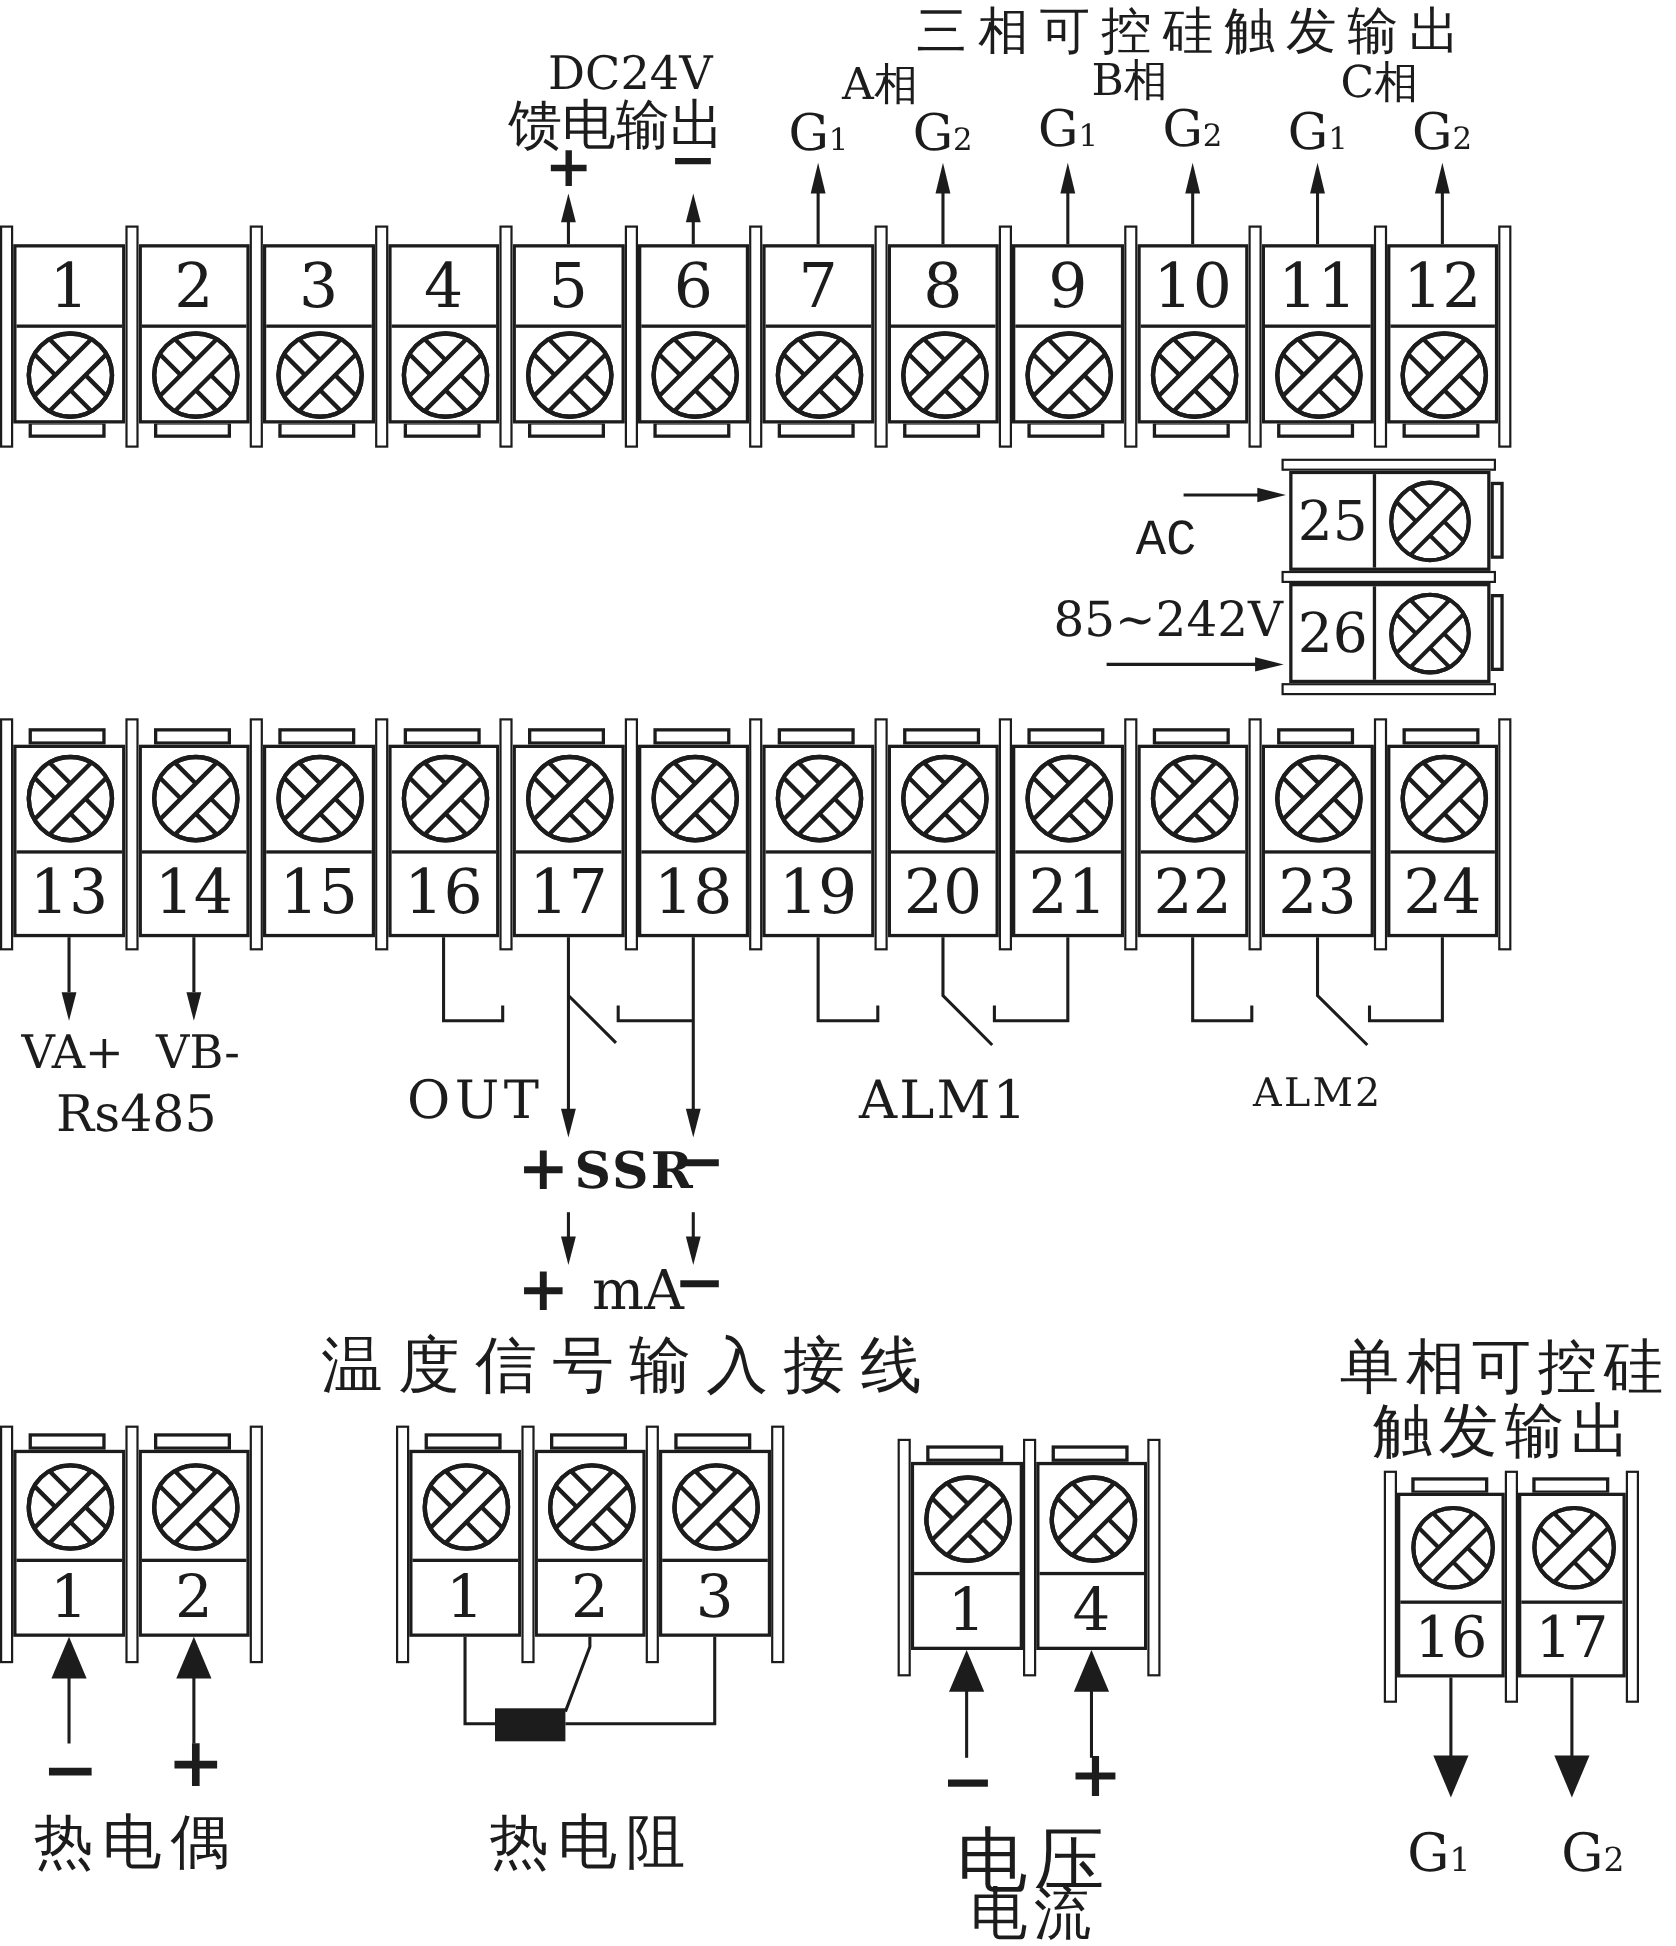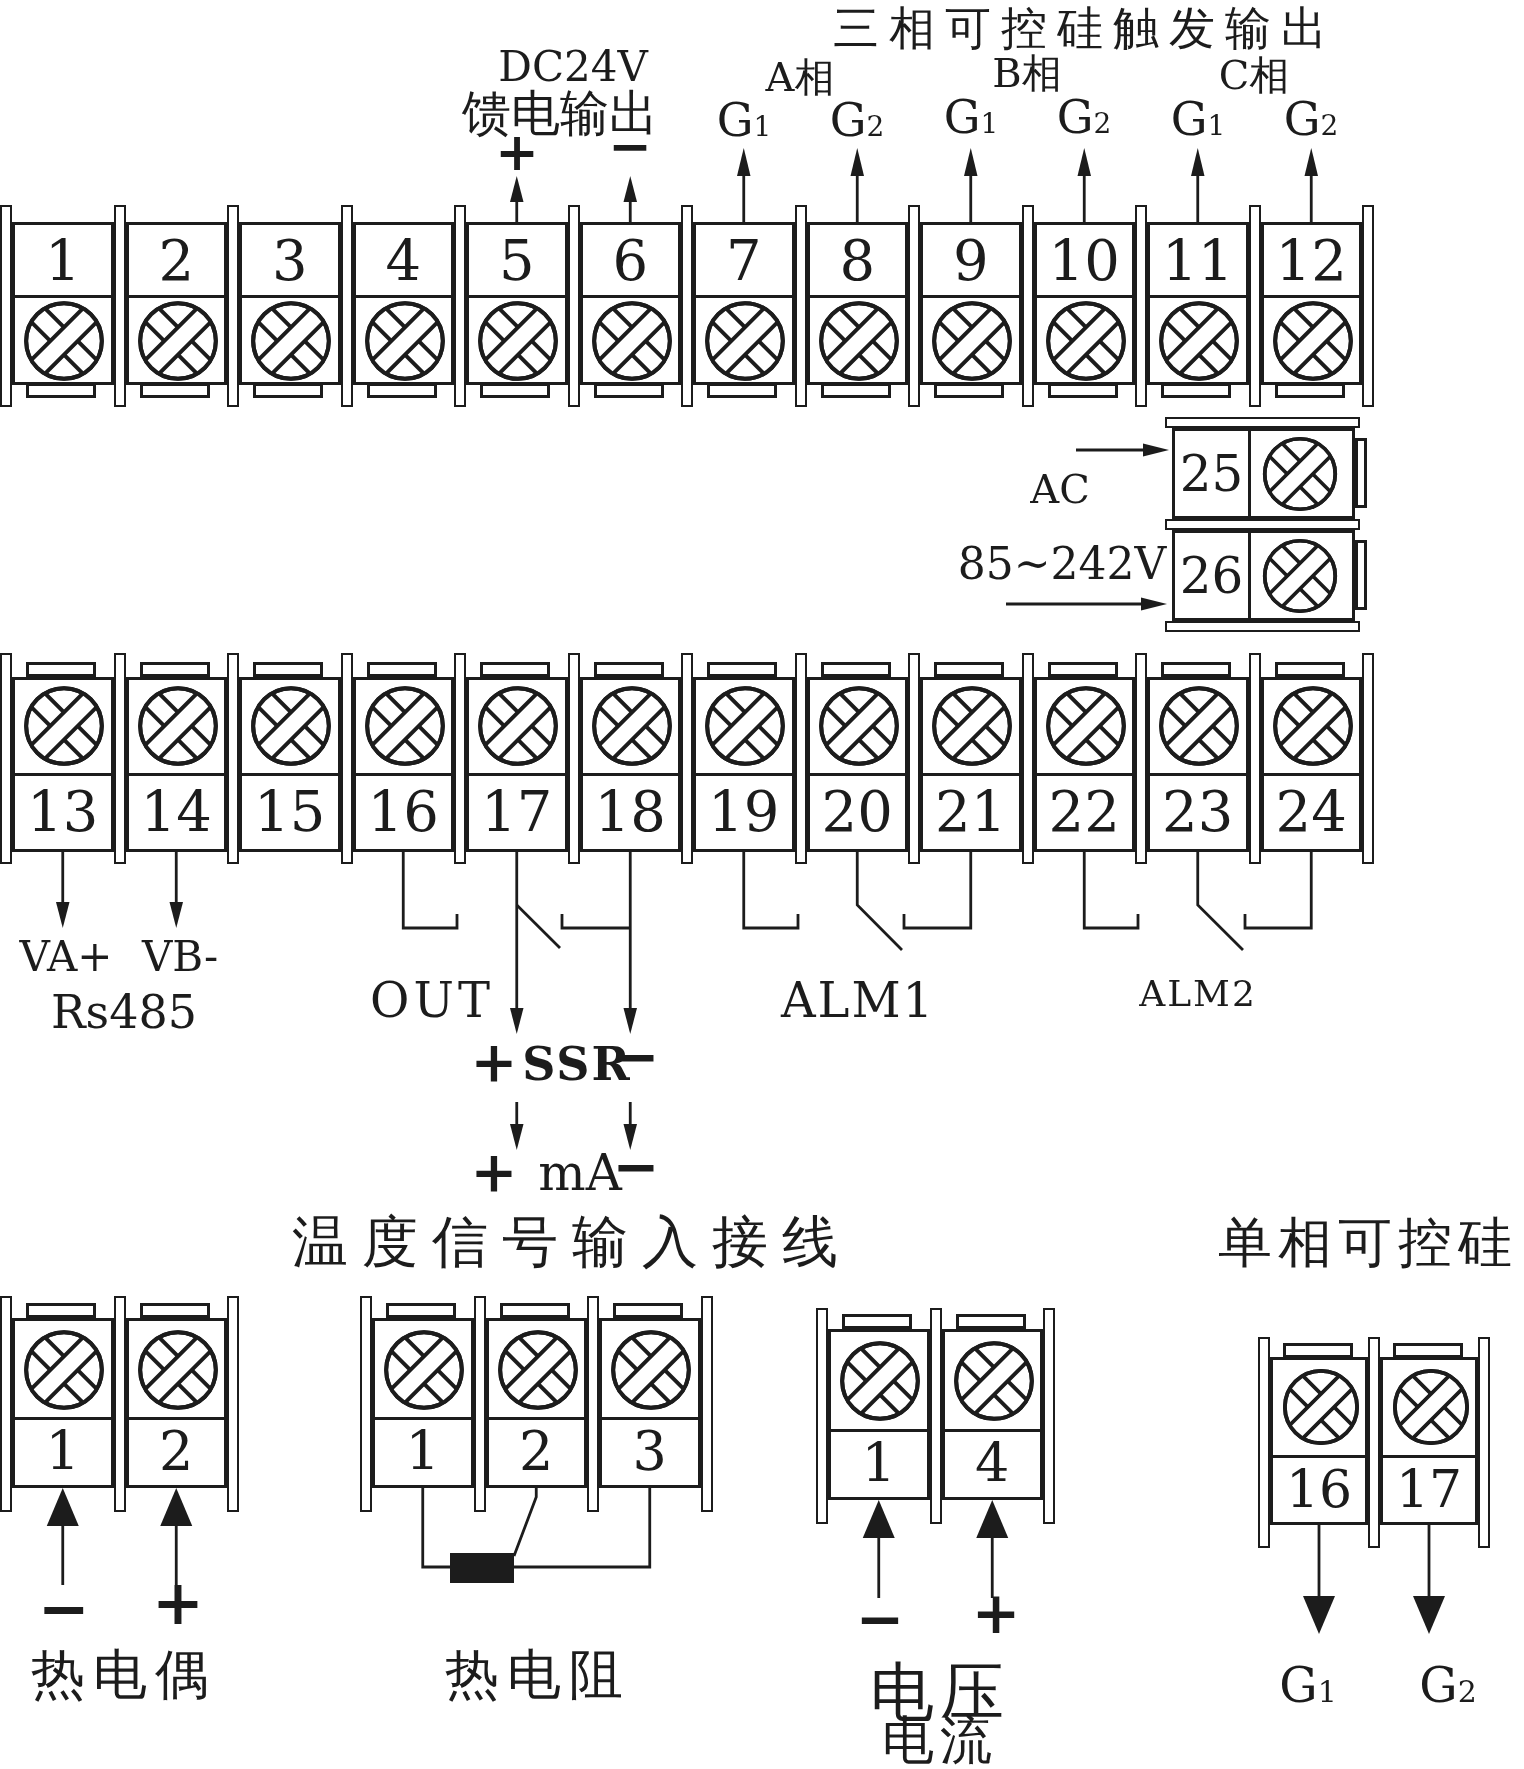--- a/index.html
+++ b/index.html
@@ -55,21 +55,21 @@
   <div class="lbl" style="left:1027px;top:52px;font-size:40px;">B相</div>
   <div class="lbl" style="left:1254px;top:54px;font-size:40px;">C相</div>
 
   <div class="lbl" style="left:744px;top:96px;"><span class="gG">G</span><span class="gSub">1</span></div>
   <div class="lbl" style="left:857px;top:96px;"><span class="gG">G</span><span class="gSub">2</span></div>
   <div class="lbl" style="left:971px;top:93px;"><span class="gG">G</span><span class="gSub">1</span></div>
   <div class="lbl" style="left:1084px;top:93px;"><span class="gG">G</span><span class="gSub">2</span></div>
   <div class="lbl" style="left:1198px;top:95px;"><span class="gG">G</span><span class="gSub">1</span></div>
   <div class="lbl" style="left:1311px;top:95px;"><span class="gG">G</span><span class="gSub">2</span></div>
 
-  <div class="lbl" style="left:1060px;top:468px;font-size:40px;">AC</div>
+  <div class="lbl" style="left:1060px;top:468px;font-size:46px;font-family:Liberation Mono, monospace;">AC</div>
   <div class="lbl" style="left:1062px;top:540px;font-size:44px;">85~242V</div>
 
   <div class="lbl" style="left:66px;top:934px;font-size:42px;">VA+</div>
   <div class="lbl" style="left:180px;top:934px;font-size:42px;">VB-</div>
   <div class="lbl" style="left:124px;top:988px;font-size:46px;">Rs485</div>
   <div class="lbl" style="left:432px;top:975px;font-size:48px;letter-spacing:4px;">OUT</div>
   <div class="lbl sign" style="left:494px;top:1032px;font-size:56px;">+</div>
   <div class="lbl" style="left:577px;top:1040px;font-size:46px;letter-spacing:2px;font-weight:bold;">SSR</div>
   <div class="lbl sign" style="left:636px;top:1026px;font-size:56px;">−</div>
   <div class="lbl sign" style="left:494px;top:1142px;font-size:56px;">+</div>
@@ -85,20 +85,21 @@
   <div class="lbl" style="left:538px;top:1646px;font-size:54px;letter-spacing:8px;">热电阻</div>
 
   <div class="lbl" style="left:124px;top:1646px;font-size:54px;letter-spacing:8px;">热电偶</div>
 
   <div class="lbl sign" style="left:880px;top:1588px;font-size:58px;">−</div>
   <div class="lbl sign" style="left:996px;top:1582px;font-size:58px;">+</div>
   <div class="lbl" style="left:940px;top:1658px;font-size:64px;letter-spacing:6px;">电压</div>
   <div class="lbl" style="left:940px;top:1712px;font-size:52px;letter-spacing:6px;">电流</div>
 
   <div class="lbl" style="left:1368px;top:1214px;font-size:54px;letter-spacing:6px;">单相可控硅</div>
+  <div class="lbl" style="left:1368px;top:1272px;font-size:54px;letter-spacing:6px;">触发输出</div>
   <div class="lbl" style="left:1308px;top:1660px;"><span class="gG2">G</span><span class="gSub2">1</span></div>
   <div class="lbl" style="left:1448px;top:1660px;"><span class="gG2">G</span><span class="gSub2">2</span></div>
 
   <svg id="wires" width="1524" height="1769">
 
     <g>
         <path d="M516.75 222 V200"></path>
         <polygon points="516.75,176 510,202 523.5,202"></polygon>
       </g>
     <g>

